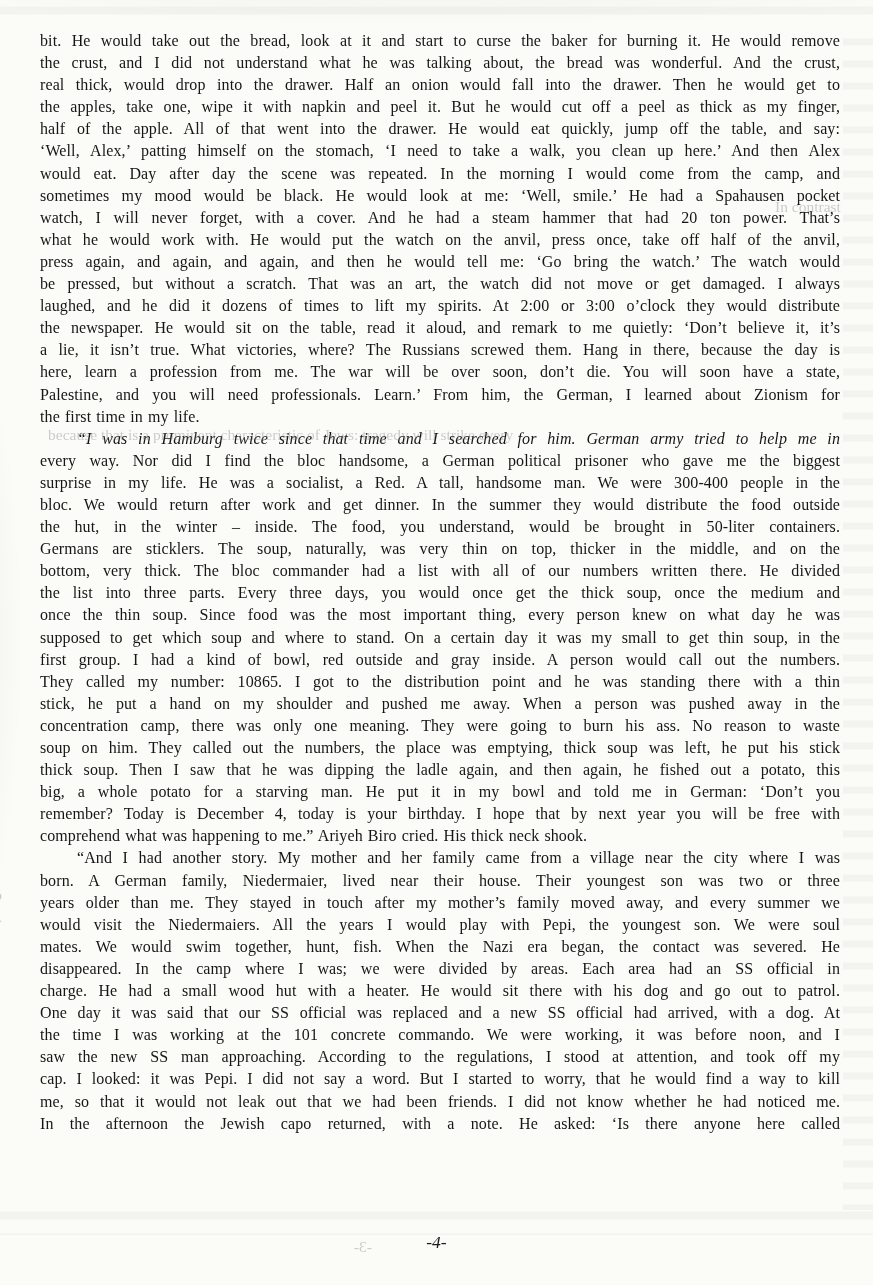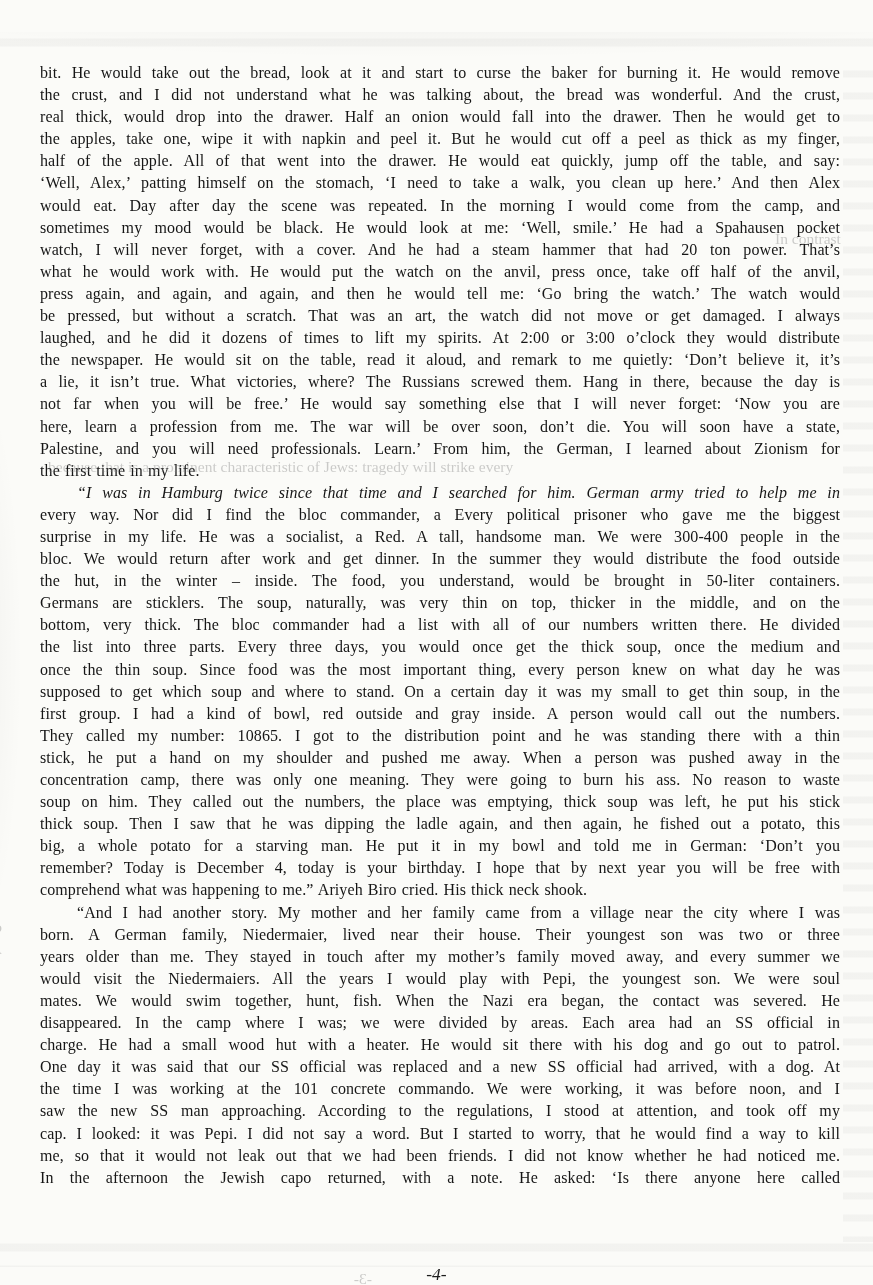--- a/index.html
+++ b/index.html
@@ -14,21 +14,20 @@
     overflow: hidden;
     font-family: "Liberation Serif", "DejaVu Serif", serif;
   }
   .scan-page {
     position: absolute;
     inset: 0;
     background:
       radial-gradient(ellipse 900px 80px at 50% -30px, rgba(0,0,0,0.05), transparent 70%),
       radial-gradient(ellipse 60px 400px at -20px 50%, rgba(0,0,0,0.04), transparent 70%),
       #fbfbf8;
-    margin-top: 32px;
   }
   .text-block {
     position: absolute;
     left: 40px;
     top: 30px;
     width: 800px;
   }
   .para { margin: 0; padding: 0; }
   .line {
     font-size: 16px;
@@ -111,28 +110,27 @@
         <div class="line" style="color: rgb(22, 22, 22);">‘Well, Alex,’ patting himself on the stomach, ‘I need to take a walk, you clean up here.’ And then Alex</div>
         <div class="line" style="color: rgb(22, 22, 22);">would eat. Day after day the scene was repeated. In the morning I would come from the camp, and</div>
         <div class="line" style="color: rgb(22, 22, 22);">sometimes my mood would be black. He would look at me: ‘Well, smile.’ He had a Spahausen pocket</div>
         <div class="line" style="color: rgb(22, 22, 22);">watch, I will never forget, with a cover. And he had a steam hammer that had 20 ton power. That’s</div>
         <div class="line" style="color: rgb(22, 22, 22);">what he would work with. He would put the watch on the anvil, press once, take off half of the anvil,</div>
         <div class="line" style="color: rgb(22, 22, 22);">press again, and again, and again, and then he would tell me: ‘Go bring the watch.’ The watch would</div>
         <div class="line" style="color: rgb(22, 22, 22);">be pressed, but without a scratch. That was an art, the watch did not move or get damaged. I always</div>
         <div class="line" style="color: rgb(22, 22, 22);">laughed, and he did it dozens of times to lift my spirits. At 2:00 or 3:00 o’clock they would distribute</div>
         <div class="line" style="color: rgb(22, 22, 22);">the newspaper. He would sit on the table, read it aloud, and remark to me quietly: ‘Don’t believe it, it’s</div>
         <div class="line" style="color: rgb(22, 22, 22);">a lie, it isn’t true. What victories, where? The Russians screwed them. Hang in there, because the day is</div>
-        <div class="line" style="color: rgb(22, 22, 22);">not far when you will be free.’ He would say something else that I will never forget: ‘Now you are</div>
         <div class="line" style="color: rgb(22, 22, 22);">here, learn a profession from me. The war will be over soon, don’t die. You will soon have a state,</div>
         <div class="line" style="color: rgb(22, 22, 22);">Palestine, and you will need professionals. Learn.’ From him, the German, I learned about Zionism for</div>
         <div class="line lastline" style="color: rgb(22, 22, 22);">the first time in my life.</div>
       </div>
       <div class="para indent">
         <div class="line" style="color: rgb(22, 22, 22); font-style: italic;">“I was in Hamburg twice since that time and I searched for him. German army tried to help me in</div>
-        <div class="line" style="color: rgb(22, 22, 22);">every way. Nor did I find the bloc commander, a Every political prisoner who gave me the biggest</div>
+        <div class="line" style="color: rgb(22, 22, 22);">every way. Nor did I find the bloc handsome, a German political prisoner who gave me the biggest</div>
         <div class="line" style="color: rgb(22, 22, 22);">surprise in my life. He was a socialist, a Red. A tall, handsome man. We were 300-400 people in the</div>
         <div class="line" style="color: rgb(22, 22, 22);">bloc. We would return after work and get dinner. In the summer they would distribute the food outside</div>
         <div class="line" style="color: rgb(22, 22, 22);">the hut, in the winter – inside. The food, you understand, would be brought in 50-liter containers.</div>
         <div class="line" style="color: rgb(22, 22, 22);">Germans are sticklers. The soup, naturally, was very thin on top, thicker in the middle, and on the</div>
         <div class="line" style="color: rgb(22, 22, 22);">bottom, very thick. The bloc commander had a list with all of our numbers written there. He divided</div>
         <div class="line" style="color: rgb(22, 22, 22);">the list into three parts. Every three days, you would once get the thick soup, once the medium and</div>
         <div class="line" style="color: rgb(22, 22, 22);">once the thin soup. Since food was the most important thing, every person knew on what day he was</div>
         <div class="line" style="color: rgb(22, 22, 22);">supposed to get which soup and where to stand. On a certain day it was my small to get thin soup, in the</div>
         <div class="line" style="color: rgb(22, 22, 22);">first group. I had a kind of bowl, red outside and gray inside. A person would call out the numbers.</div>
         <div class="line" style="color: rgb(22, 22, 22);">They called my number: 10865. I got to the distribution point and he was standing there with a thin</div>

